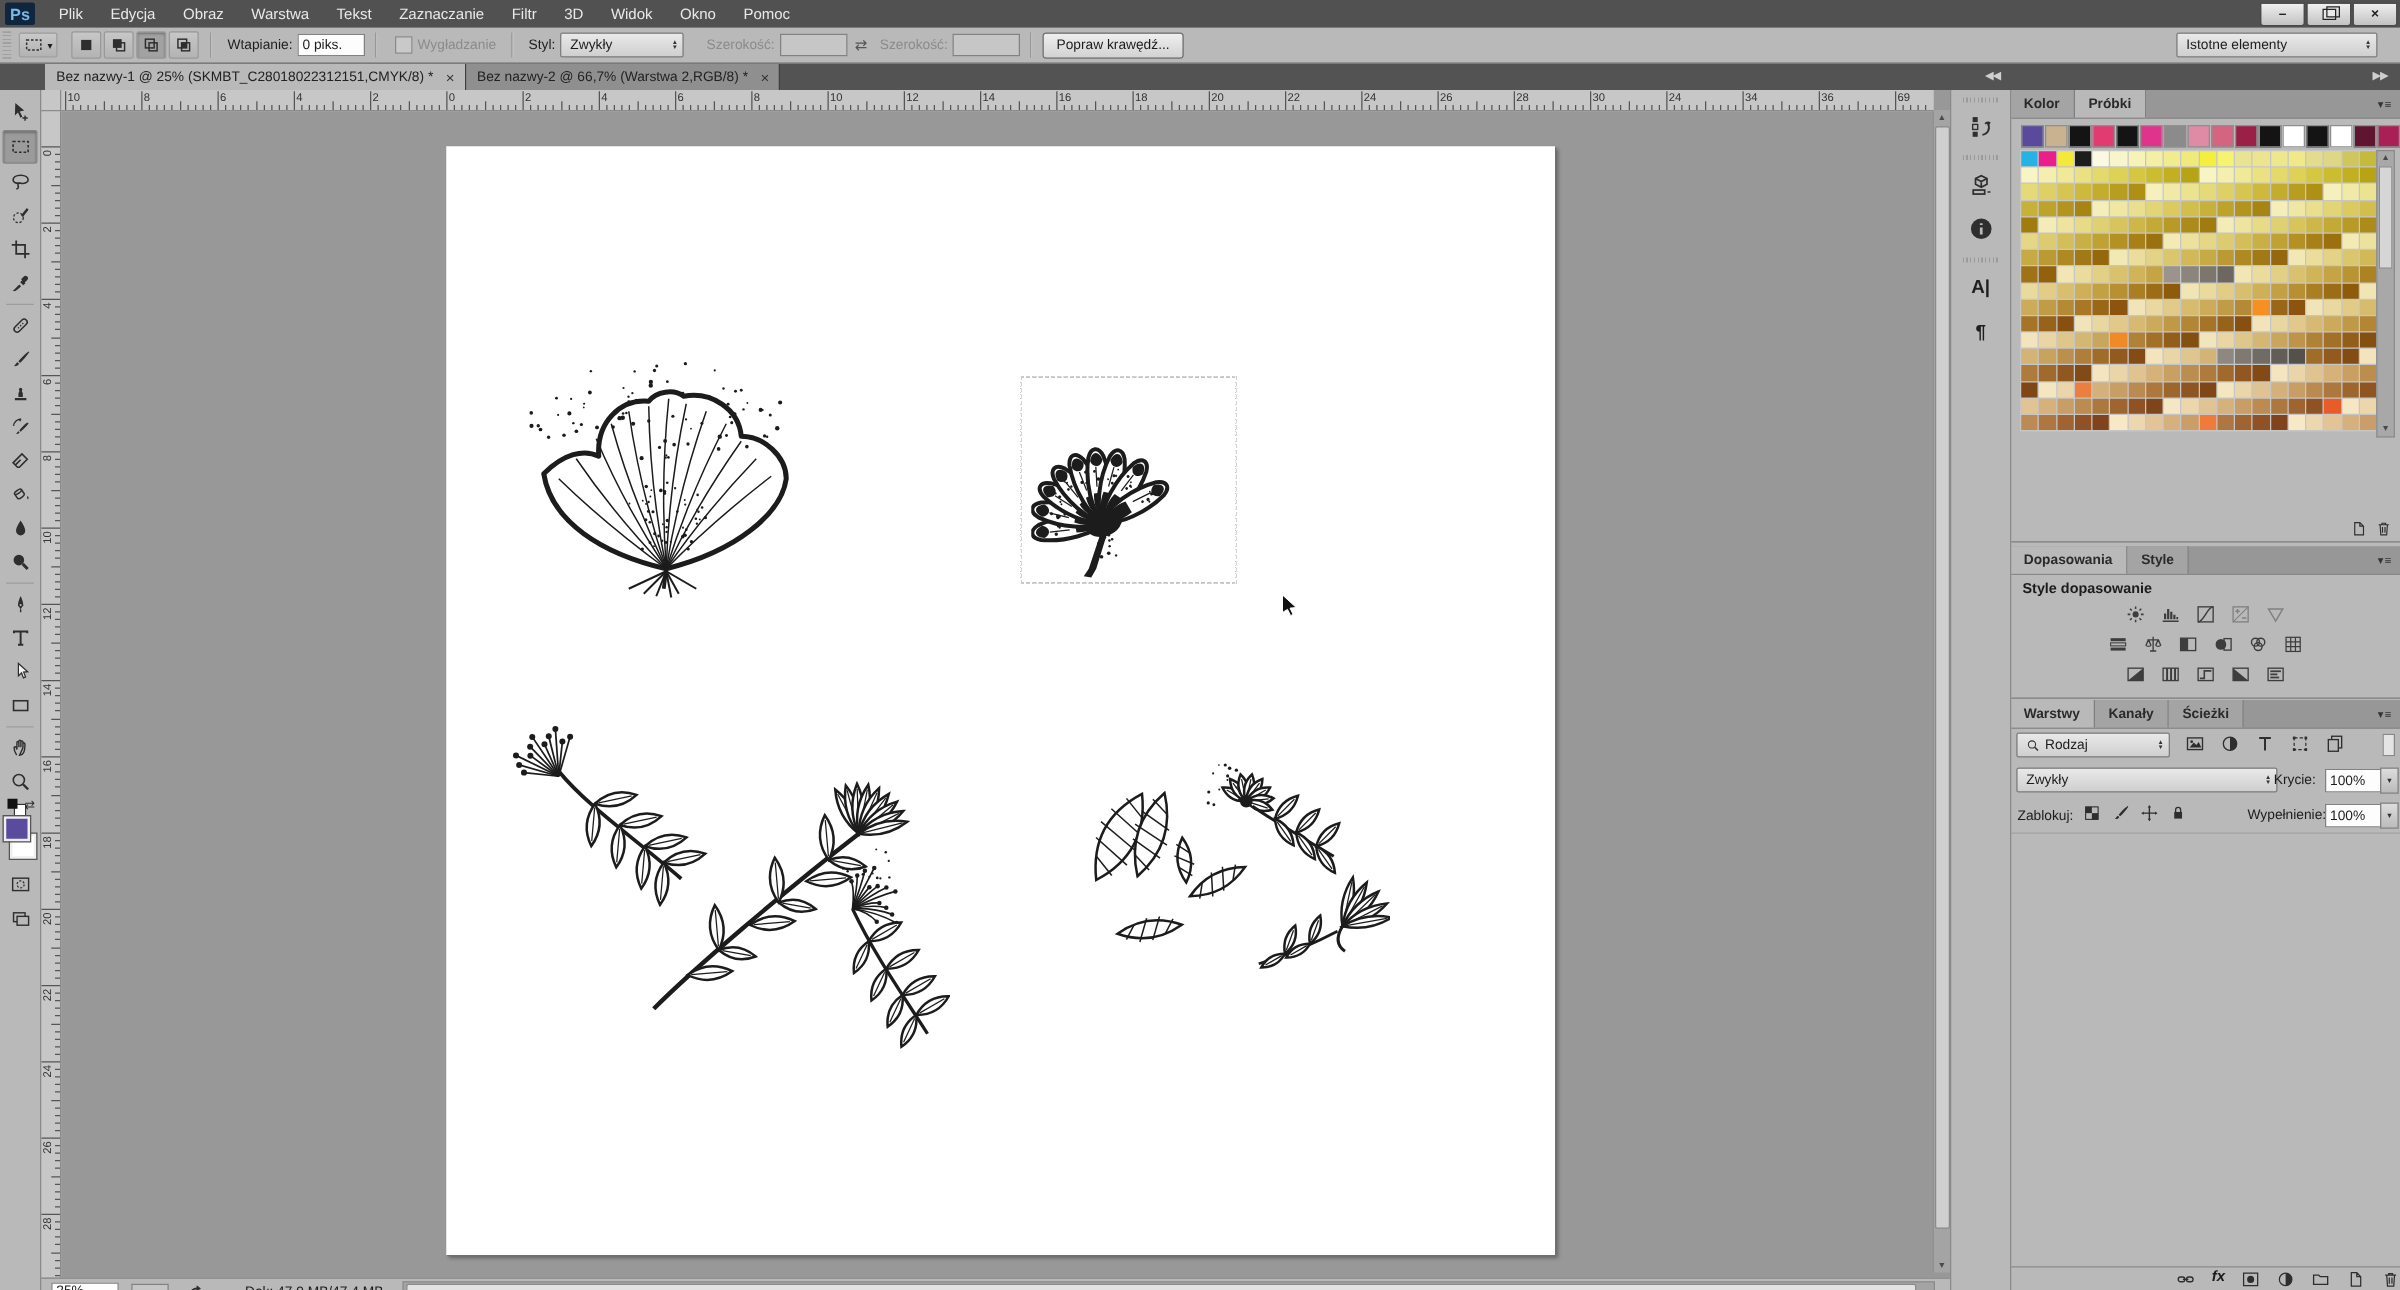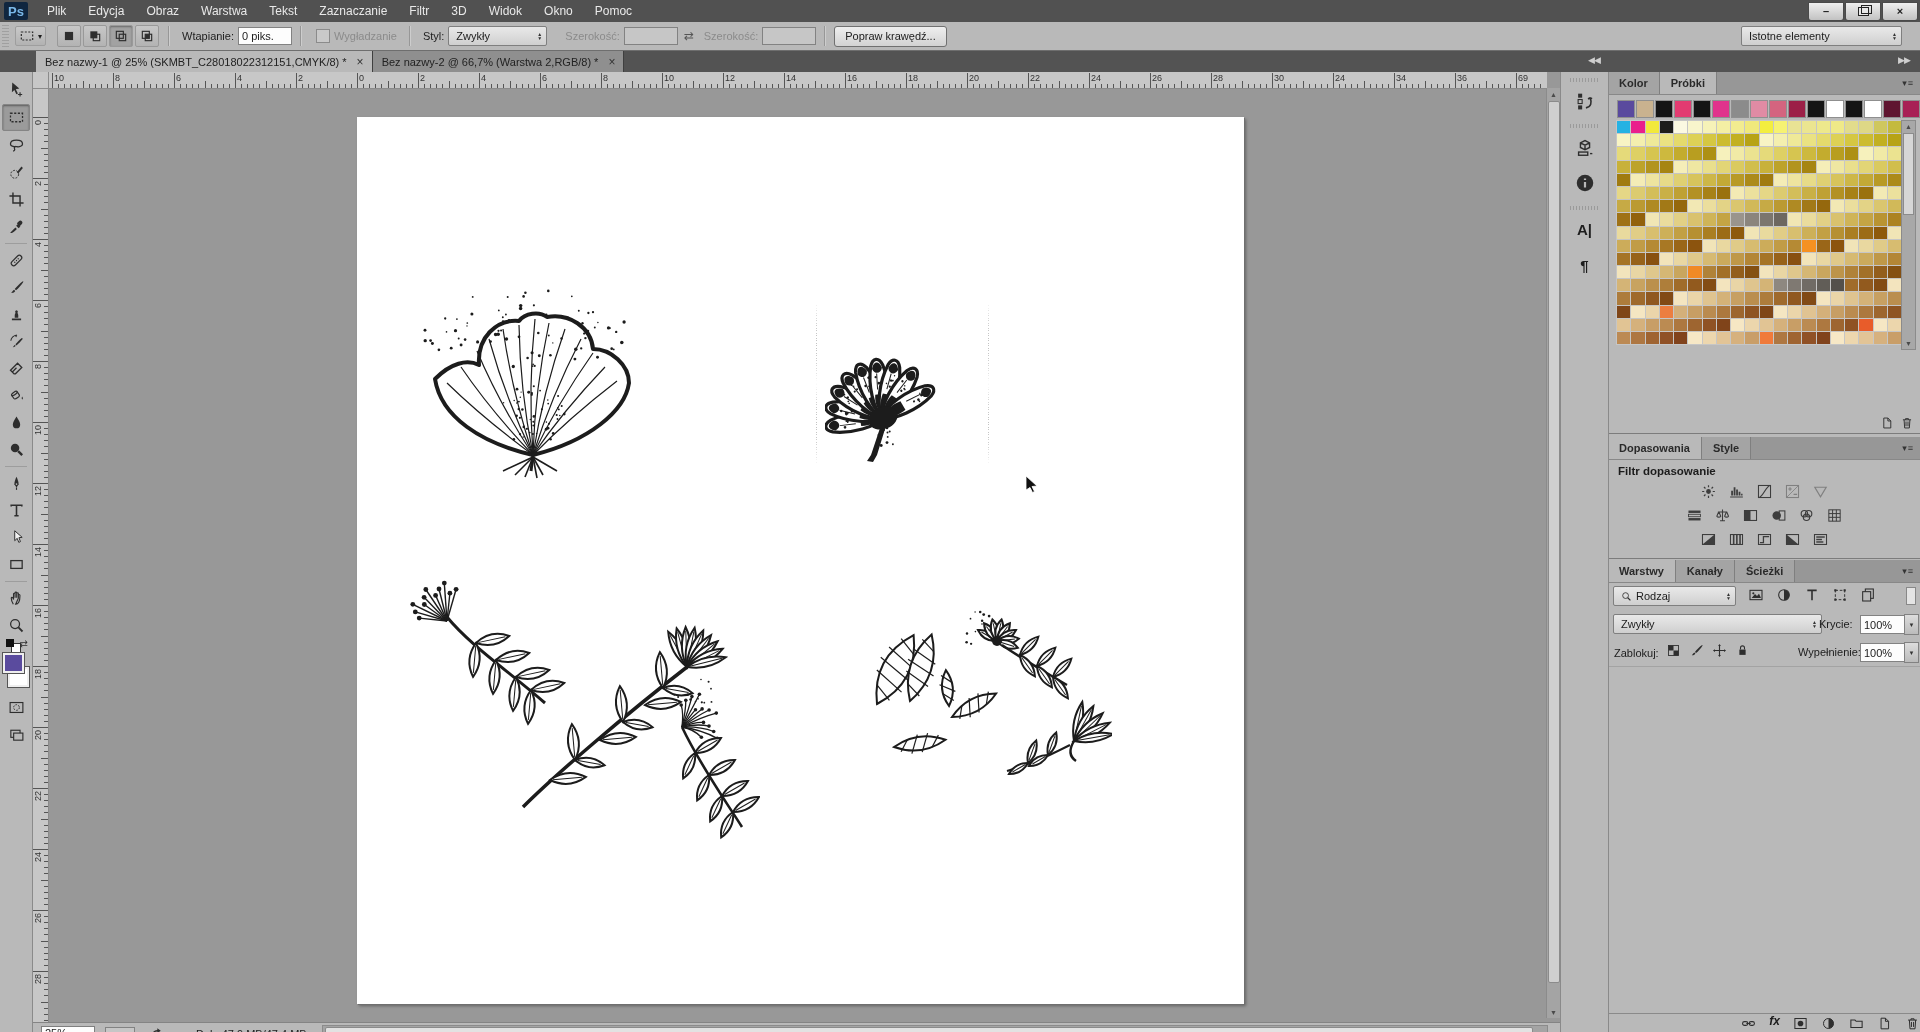--- a/index.html
+++ b/index.html
@@ -2128,21 +2128,21 @@
         </svg>
     </div>
   </div>
 
   <div class="panel" id="panel-adjustments" style="top:365px;height:121px">
     <div class="panel-tabs" id="adj-tabs">
       <div class="ptab active">Dopasowania</div>
         <div class="ptab">Style</div>
         <span class="pmenu">▾≡</span>
     </div>
-    <div id="adj-heading">Filtr dopasowanie</div>
+    <div id="adj-heading">Style dopasowanie</div>
     <div id="adj-rows">
         <div class="adjrow" style="top: 46px;">
           <span>
             <svg class="" style="width:19px;height:17px;color:#3d3d3d">
               <use href="#a-brightness"></use>
             </svg>
           </span>
           <span>
             <svg class="" style="width:19px;height:17px;color:#3d3d3d">
               <use href="#a-levels"></use>

